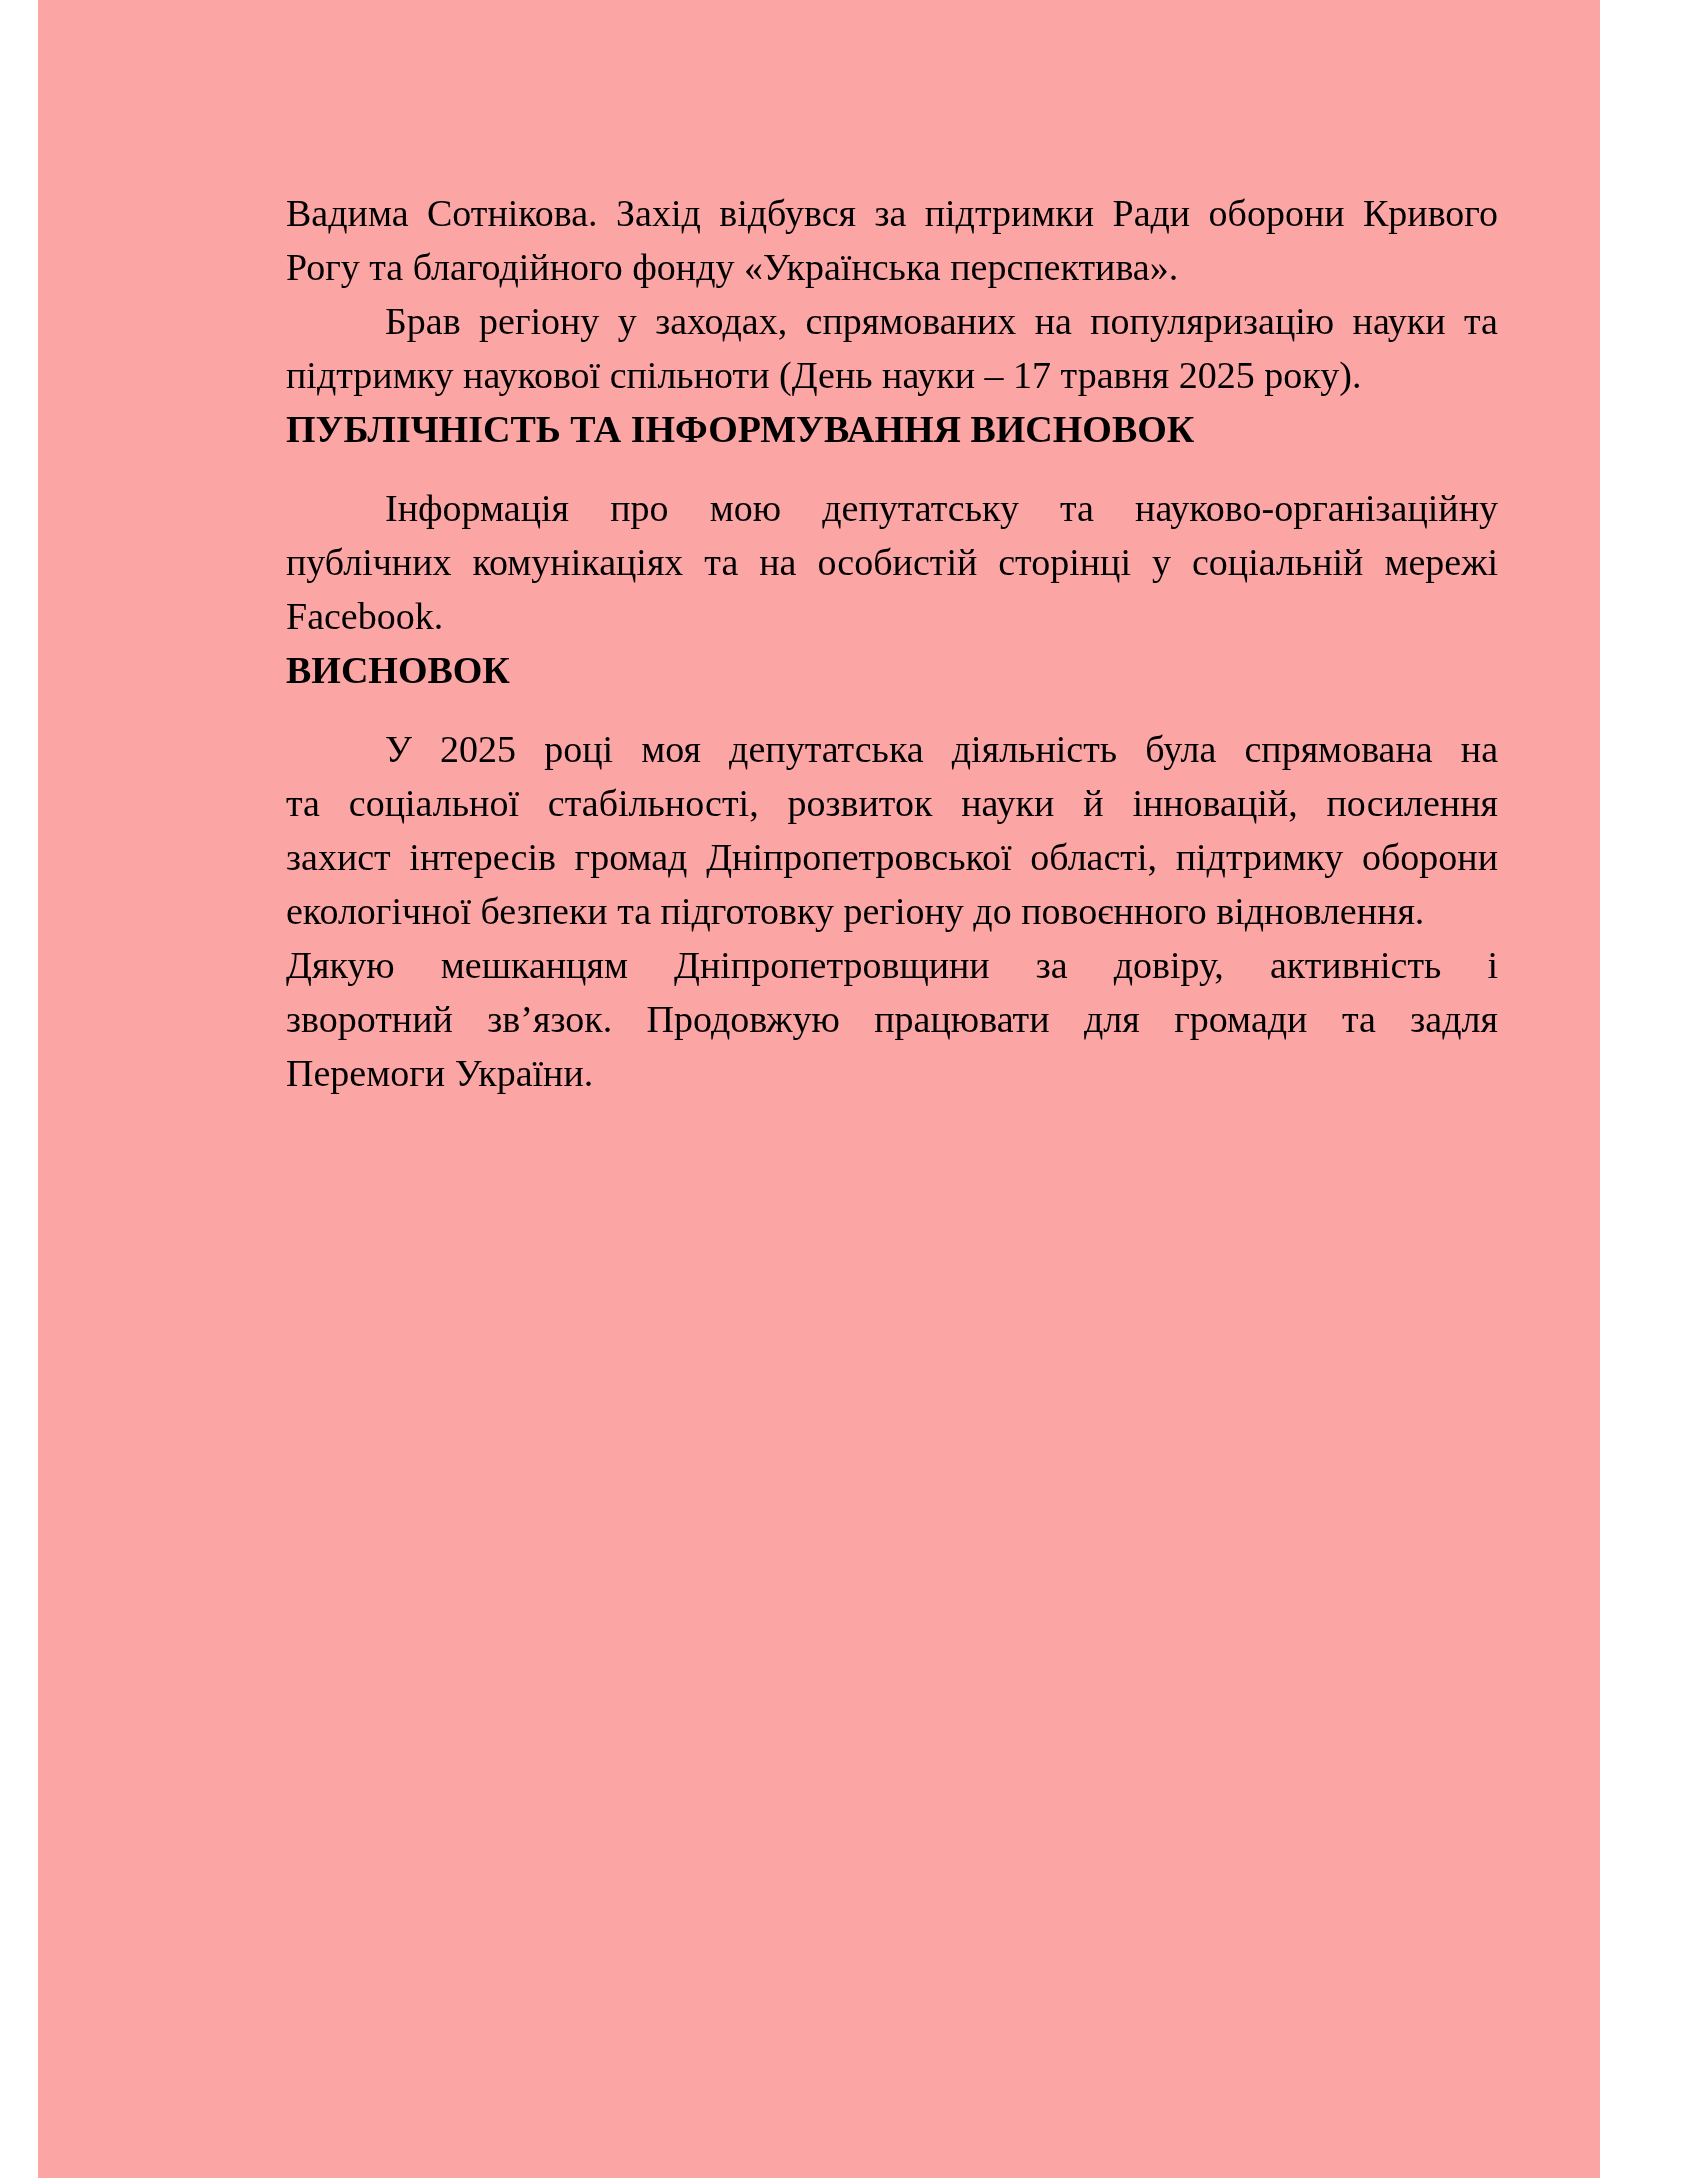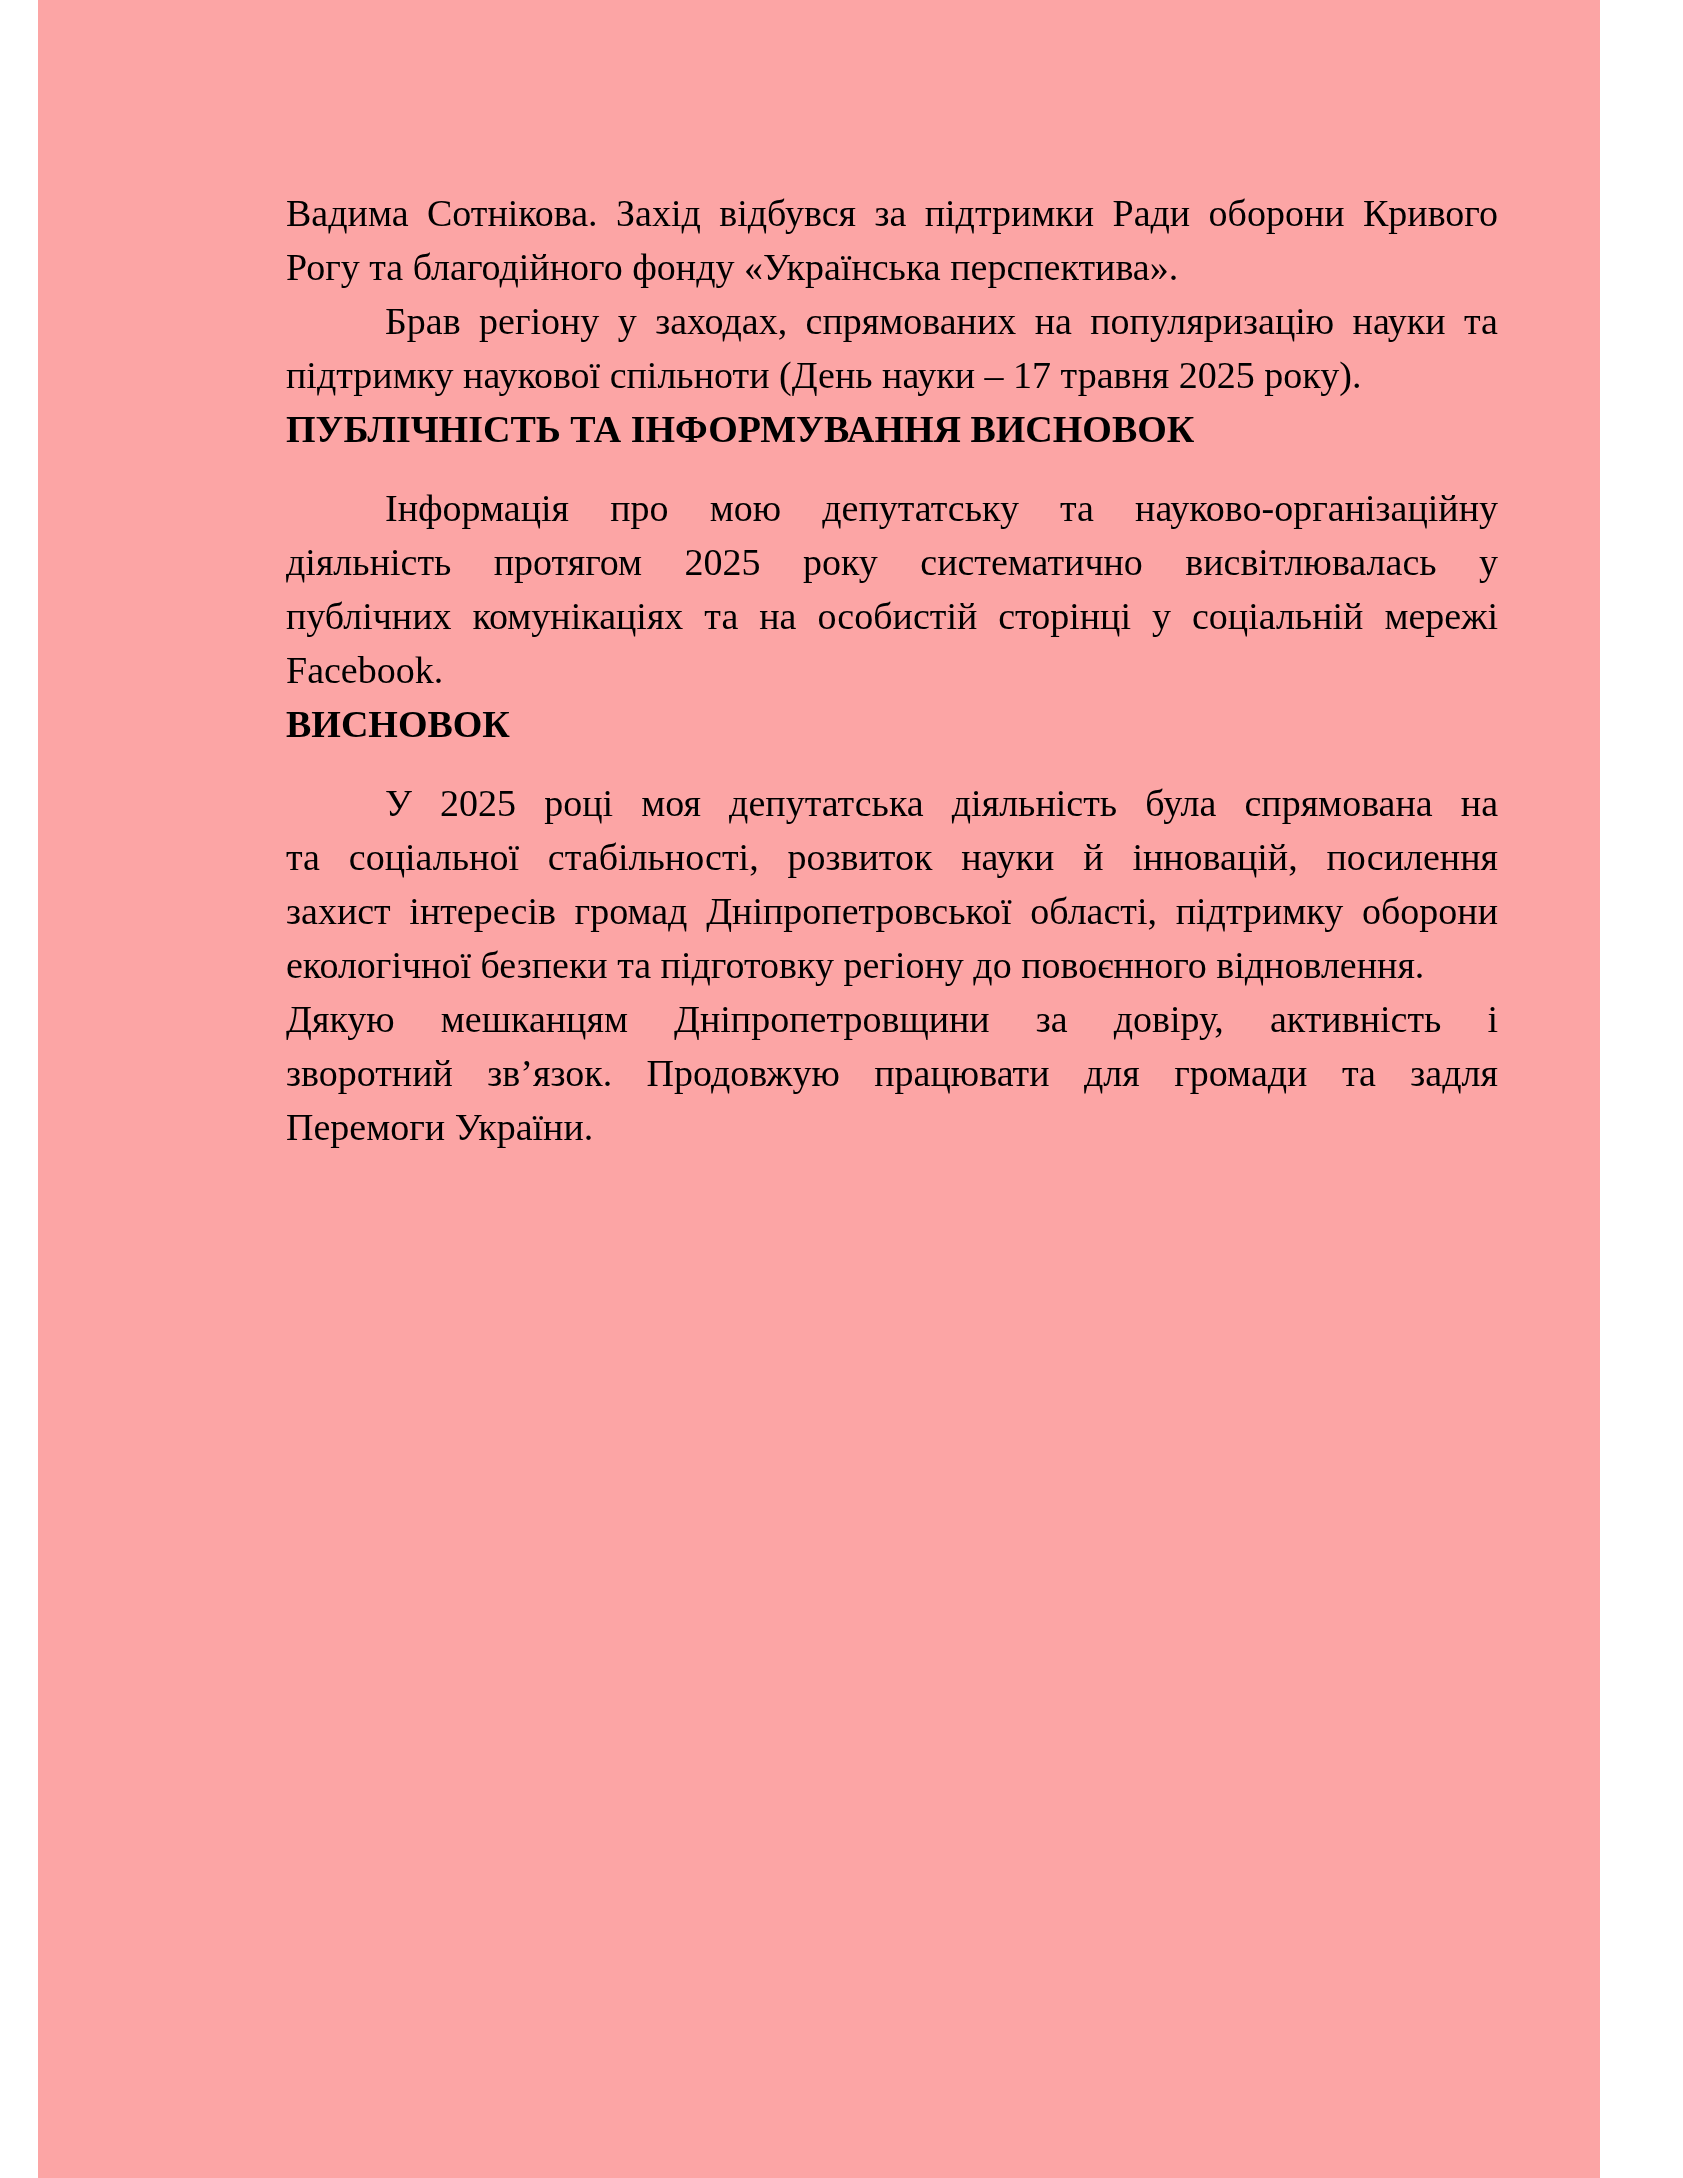--- a/index.html
+++ b/index.html
@@ -64,21 +64,20 @@
       </div>
       <div class="block-paragraph">
         <div class="line justify indent">Брав регіону у заходах, спрямованих на популяризацію науки та</div>
         <div class="line">підтримку наукової спільноти (День науки – 17 травня 2025 року).</div>
       </div>
       <div class="block-heading">
         <div class="line">ПУБЛІЧНІСТЬ ТА ІНФОРМУВАННЯ ВИСНОВОК</div>
       </div>
       <div class="block-paragraph">
         <div class="line justify indent">Інформація про мою депутатську та науково-організаційну</div>
-        <div class="line justify">діяльність протягом 2025 року систематично висвітлювалась у</div>
         <div class="line justify">публічних комунікаціях та на особистій сторінці у соціальній мережі</div>
         <div class="line">Facebook.</div>
       </div>
       <div class="block-heading">
         <div class="line">ВИСНОВОК</div>
       </div>
       <div class="block-paragraph">
         <div class="line justify indent">У 2025 році моя депутатська діяльність була спрямована на</div>
         <div class="line justify">та соціальної стабільності, розвиток науки й інновацій, посилення</div>
         <div class="line justify">захист інтересів громад Дніпропетровської області, підтримку оборони</div>

